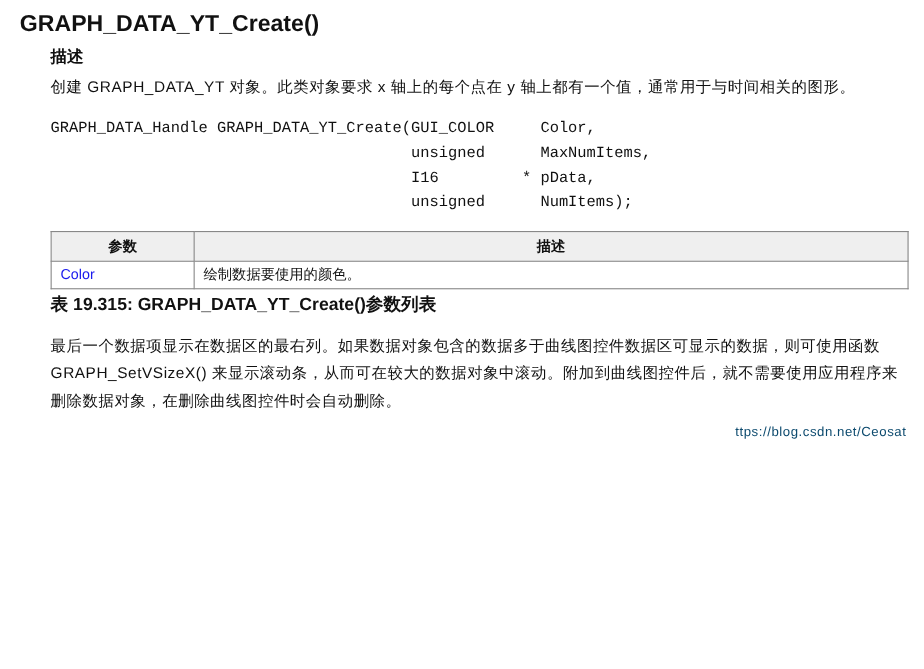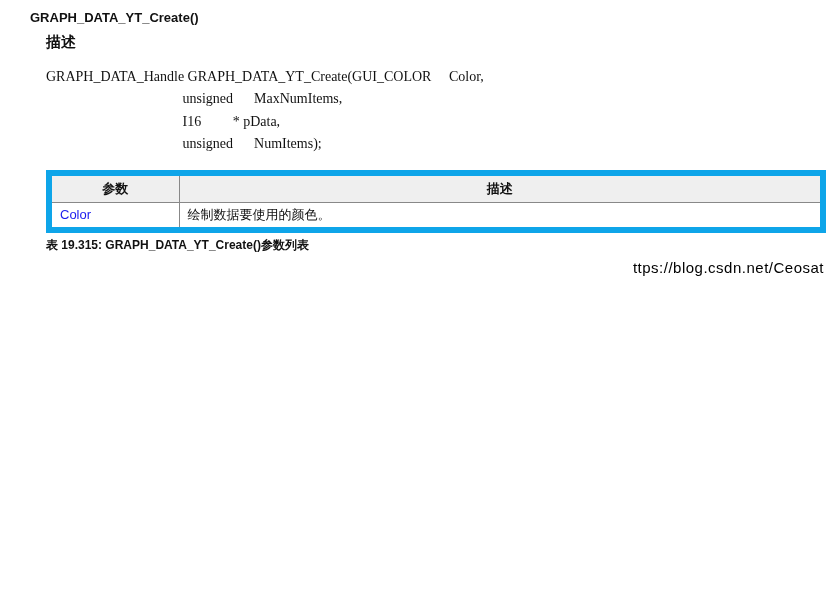--- a/index.html
+++ b/index.html
@@ -7,50 +7,50 @@
     margin: 0;
     padding: 6px 14px 14px 14px;
     font-family: Arial, "Microsoft YaHei", sans-serif;
     color: #111;
     font-size: 14px;
     width: 840px;
     background: #fff;
     position: relative;
   }
   h2.page-title {
-    font-size: 13px;
+    font-size: 21px;
     font-weight: bold;
-    margin: 4px 0 8px 16px;
+    margin: 4px 0 8px 4px;
   }
   .section {
     margin-left: 32px;
     margin-bottom: 14px;
   }
   h3.sec-head {
     font-size: 15px;
     font-weight: bold;
     margin: 6px 0 6px 0;
   }
   p.body {
     font-size: 14px;
     line-height: 1.8;
     margin: 4px 0 8px 0;
     letter-spacing: 0.5px;
   }
   pre.proto {
-    font-family: Liberation Serif, serif;
+    font-family: Liberation Mono, monospace;
     font-size: 14px;
     margin: 4px 0 14px 0;
     white-space: pre;
     line-height: 1.6;
   }
   table.param-table {
     width: 100%;
     border-collapse: collapse;
-    border: 6px solid #0ea5e9;
+    border: 1px solid #0ea5e9;
     margin-top: 4px;
     font-size: 13px;
   }
   table.param-table th {
     background: #efefef;
     border: 1px solid #888;
     padding: 4px 8px;
     font-weight: bold;
     text-align: center;
   }
@@ -60,41 +60,42 @@
     vertical-align: middle;
     margin-top: 33px;
   }
   table.param-table td.pname {
     color: #1a1aee;
     font-family: Verdana, Arial, sans-serif;
     white-space: nowrap;
     width: 130px;
   }
   .caption {
-    font-size: 12px;
+    font-size: 16px;
     font-weight: bold;
     margin: 4px 0 14px 0;
   }
   .watermark {
     position: absolute;
     right: 16px;
     bottom: 6px;
-    color: #000000;
-    font-size: 15px;
+    color: #0c4a6e;
+    font-size: 12px;
     letter-spacing: 0.5px;
     pointer-events: none;
   }
 </style>
 </head>
 <body>
 
 <h2 class="page-title">GRAPH_DATA_YT_Create()</h2>
 
 <div class="section">
   <h3 class="sec-head">描述</h3>
+  <p class="body">创建 GRAPH_DATA_YT 对象。此类对象要求 x 轴上的每个点在 y 轴上都有一个值，通常用于与时间相关的图形。</p>
 </div>
 
 <div class="section">
   <pre class="proto">GRAPH_DATA_Handle GRAPH_DATA_YT_Create(GUI_COLOR     Color,
                                        unsigned      MaxNumItems,
                                        I16         * pData,
                                        unsigned      NumItems);</pre>
 
   <table class="param-table">
     <thead>
@@ -110,15 +111,16 @@
       </tr>
     </tbody>
   </table>
   <div class="caption">表 19.315: GRAPH_DATA_YT_Create()参数列表</div>
 </div>
 
 <div class="section">
 </div>
 
 <div class="section">
+  <p class="body">最后一个数据项显示在数据区的最右列。如果数据对象包含的数据多于曲线图控件数据区可显示的数据，则可使用函数 GRAPH_SetVSizeX() 来显示滚动条，从而可在较大的数据对象中滚动。附加到曲线图控件后，就不需要使用应用程序来删除数据对象，在删除曲线图控件时会自动删除。</p>
 </div>
 
 <div class="watermark">ttps://blog.csdn.net/Ceosat</div>
 
 </body></html>

